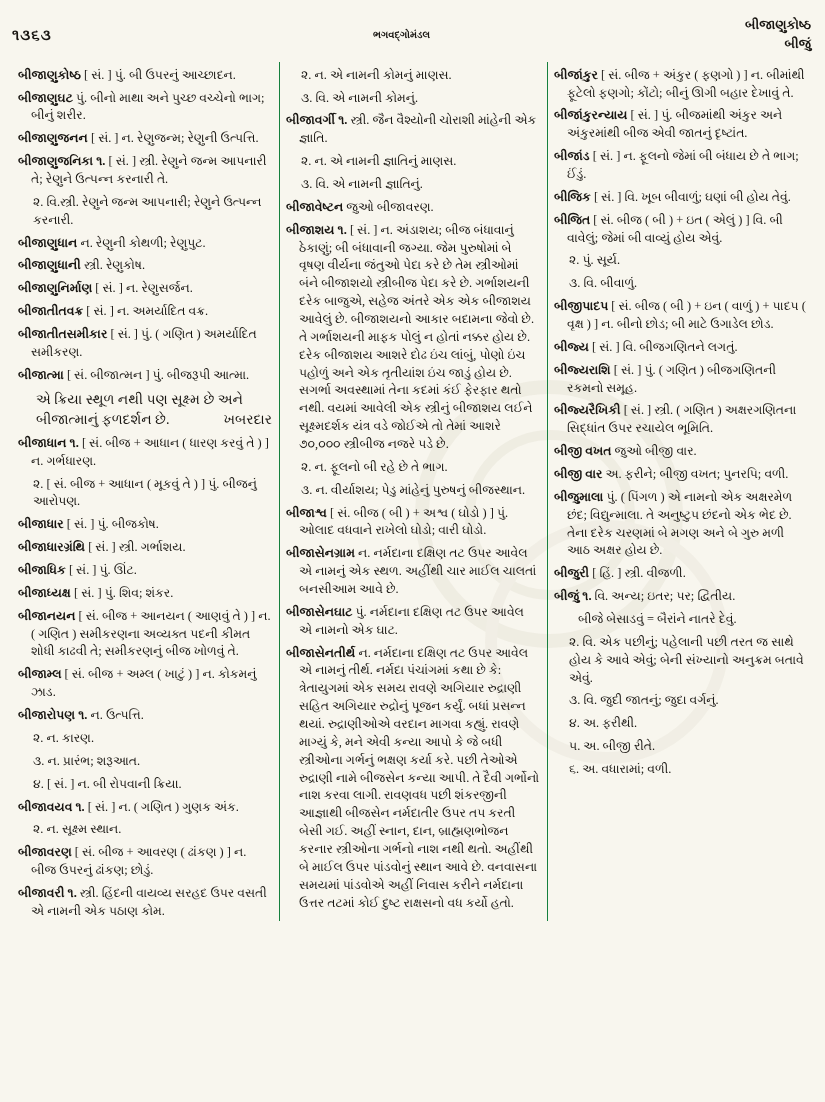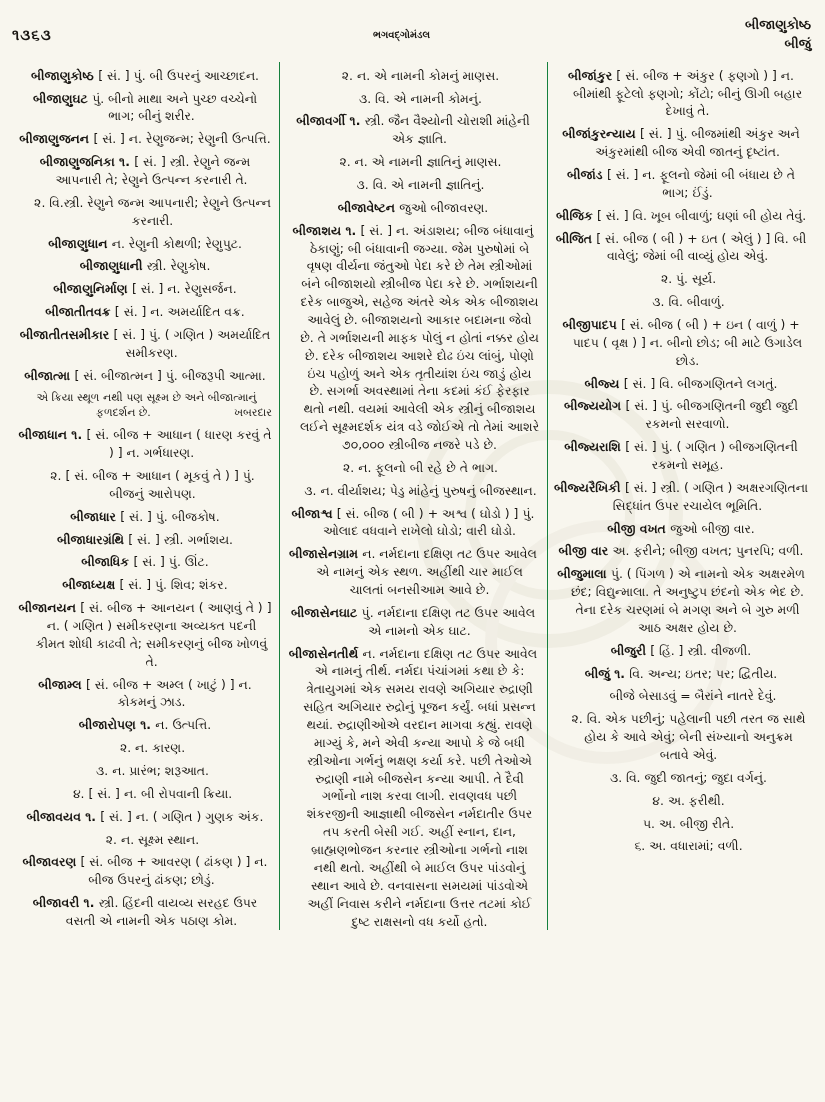--- a/index.html
+++ b/index.html
@@ -16,27 +16,28 @@
   .pageno { width:140px; font-weight:bold; font-size:15px; letter-spacing:1px; }
   .title  { flex:1; text-align:center; font-weight:bold; font-size:10px; }
   .guide  { width:160px; text-align:right; font-weight:bold; font-size:13px; line-height:1.45; padding-right:4px; }
   .guide div { white-space:nowrap; }
   .columns { display:flex; margin-top:8px; align-items:stretch; }
   .col {
     width:33.333%;
     padding:0 7px 0 6px;
     font-size:12.4px;
     line-height:1.44;
-    text-align:center;
+    text-align:left;
+    font-family:Liberation Serif, serif;
   }
   .col + .col { border-left:1px solid #15803d; }
   .col p { margin:5px 0 0 0; }
   p.entry { padding-left:13px; text-indent:-13px; }
   p.sense { padding-left:15px; }
-  p.quote { margin-left:3px; font-size:11px; }
+  p.quote { margin-left:18px; font-size:14px; }
   p.idiom { margin-left:24px; }
   .head { font-weight:bold; }
   .attribution { float:right; padding-left:8px; }
   
   .watermark { position:absolute; top:370px; left:395px; width:330px; height:380px; opacity:.55; z-index:0; pointer-events:none; }
   .watermark .c1, .watermark .c2, .watermark .c3 {
     position:absolute; border-radius:50%;
     border:14px solid #e9e6da;
   }
   .watermark .c1 { width:240px; height:240px; left:20px; top:10px; }
@@ -110,21 +111,20 @@
     <div class="col">
         <p class="entry"><b class="head">બીજાંકુર </b>[ સં. બીજ + અંકુર ( ફણગો ) ] ન. બીમાંથી ફૂટેલો ફણગો; કોંટો; બીનું ઊગી બહાર દેખાવું તે.</p>
         <p class="entry"><b class="head">બીજાંકુરન્યાય </b>[ સં. ] પું. બીજમાંથી અંકુર અને અંકુરમાંથી બીજ એવી જાતનું દૃષ્ટાંત.</p>
         <p class="entry"><b class="head">બીજાંડ </b>[ સં. ] ન. ફૂલનો જેમાં બી બંધાય છે તે ભાગ; ઈંડું.</p>
         <p class="entry"><b class="head">બીજિક </b>[ સં. ] વિ. ખૂબ બીવાળું; ઘણાં બી હોય તેવું.</p>
         <p class="entry"><b class="head">બીજિત </b>[ સં. બીજ ( બી ) + ઇત ( એલું ) ] વિ. બી વાવેલું; જેમાં બી વાવ્યું હોય એવું.</p>
         <p class="sense">૨. પું. સૂર્ય.</p>
         <p class="sense">૩. વિ. બીવાળું.</p>
         <p class="entry"><b class="head">બીજીપાદપ </b>[ સં. બીજ ( બી ) + ઇન ( વાળું ) + પાદપ ( વૃક્ષ ) ] ન. બીનો છોડ; બી માટે ઉગાડેલ છોડ.</p>
         <p class="entry"><b class="head">બીજ્ય </b>[ સં. ] વિ. બીજગણિતને લગતું.</p>
-        <p class="entry"><b class="head">બીજ્યયોગ </b>[ સં. ] પું. બીજગણિતની જુદી જુદી રકમનો સરવાળો.</p>
         <p class="entry"><b class="head">બીજ્યરાશિ </b>[ સં. ] પું. ( ગણિત ) બીજગણિતની રકમનો સમૂહ.</p>
         <p class="entry"><b class="head">બીજ્યરૈખિકી </b>[ સં. ] સ્ત્રી. ( ગણિત ) અક્ષરગણિતના સિદ્ધાંત ઉપર રચાયેલ ભૂમિતિ.</p>
         <p class="entry"><b class="head">બીજી વખત </b>જુઓ બીજી વાર.</p>
         <p class="entry"><b class="head">બીજી વાર </b>અ. ફરીને; બીજી વખત; પુનરપિ; વળી.</p>
         <p class="entry"><b class="head">બીજુમાલા </b>પું. ( પિંગળ ) એ નામનો એક અક્ષરમેળ છંદ; વિદ્યુન્માલા. તે અનુષ્ટુપ છંદનો એક ભેદ છે. તેના દરેક ચરણમાં બે મગણ અને બે ગુરુ મળી આઠ અક્ષર હોય છે.</p>
         <p class="entry"><b class="head">બીજુરી </b>[ હિં. ] સ્ત્રી. વીજળી.</p>
         <p class="entry"><b class="head">બીજું ૧. </b>વિ. અન્ય; ઇતર; પર; દ્વિતીય.</p>
         <p class="idiom">બીજે બેસાડવું = બૈરાંને નાતરે દેવું.</p>
         <p class="sense">૨. વિ. એક પછીનું; પહેલાની પછી તરત જ સાથે હોય કે આવે એવું; બેની સંખ્યાનો અનુક્રમ બતાવે એવું.</p>
         <p class="sense">૩. વિ. જુદી જાતનું; જુદા વર્ગનું.</p>

